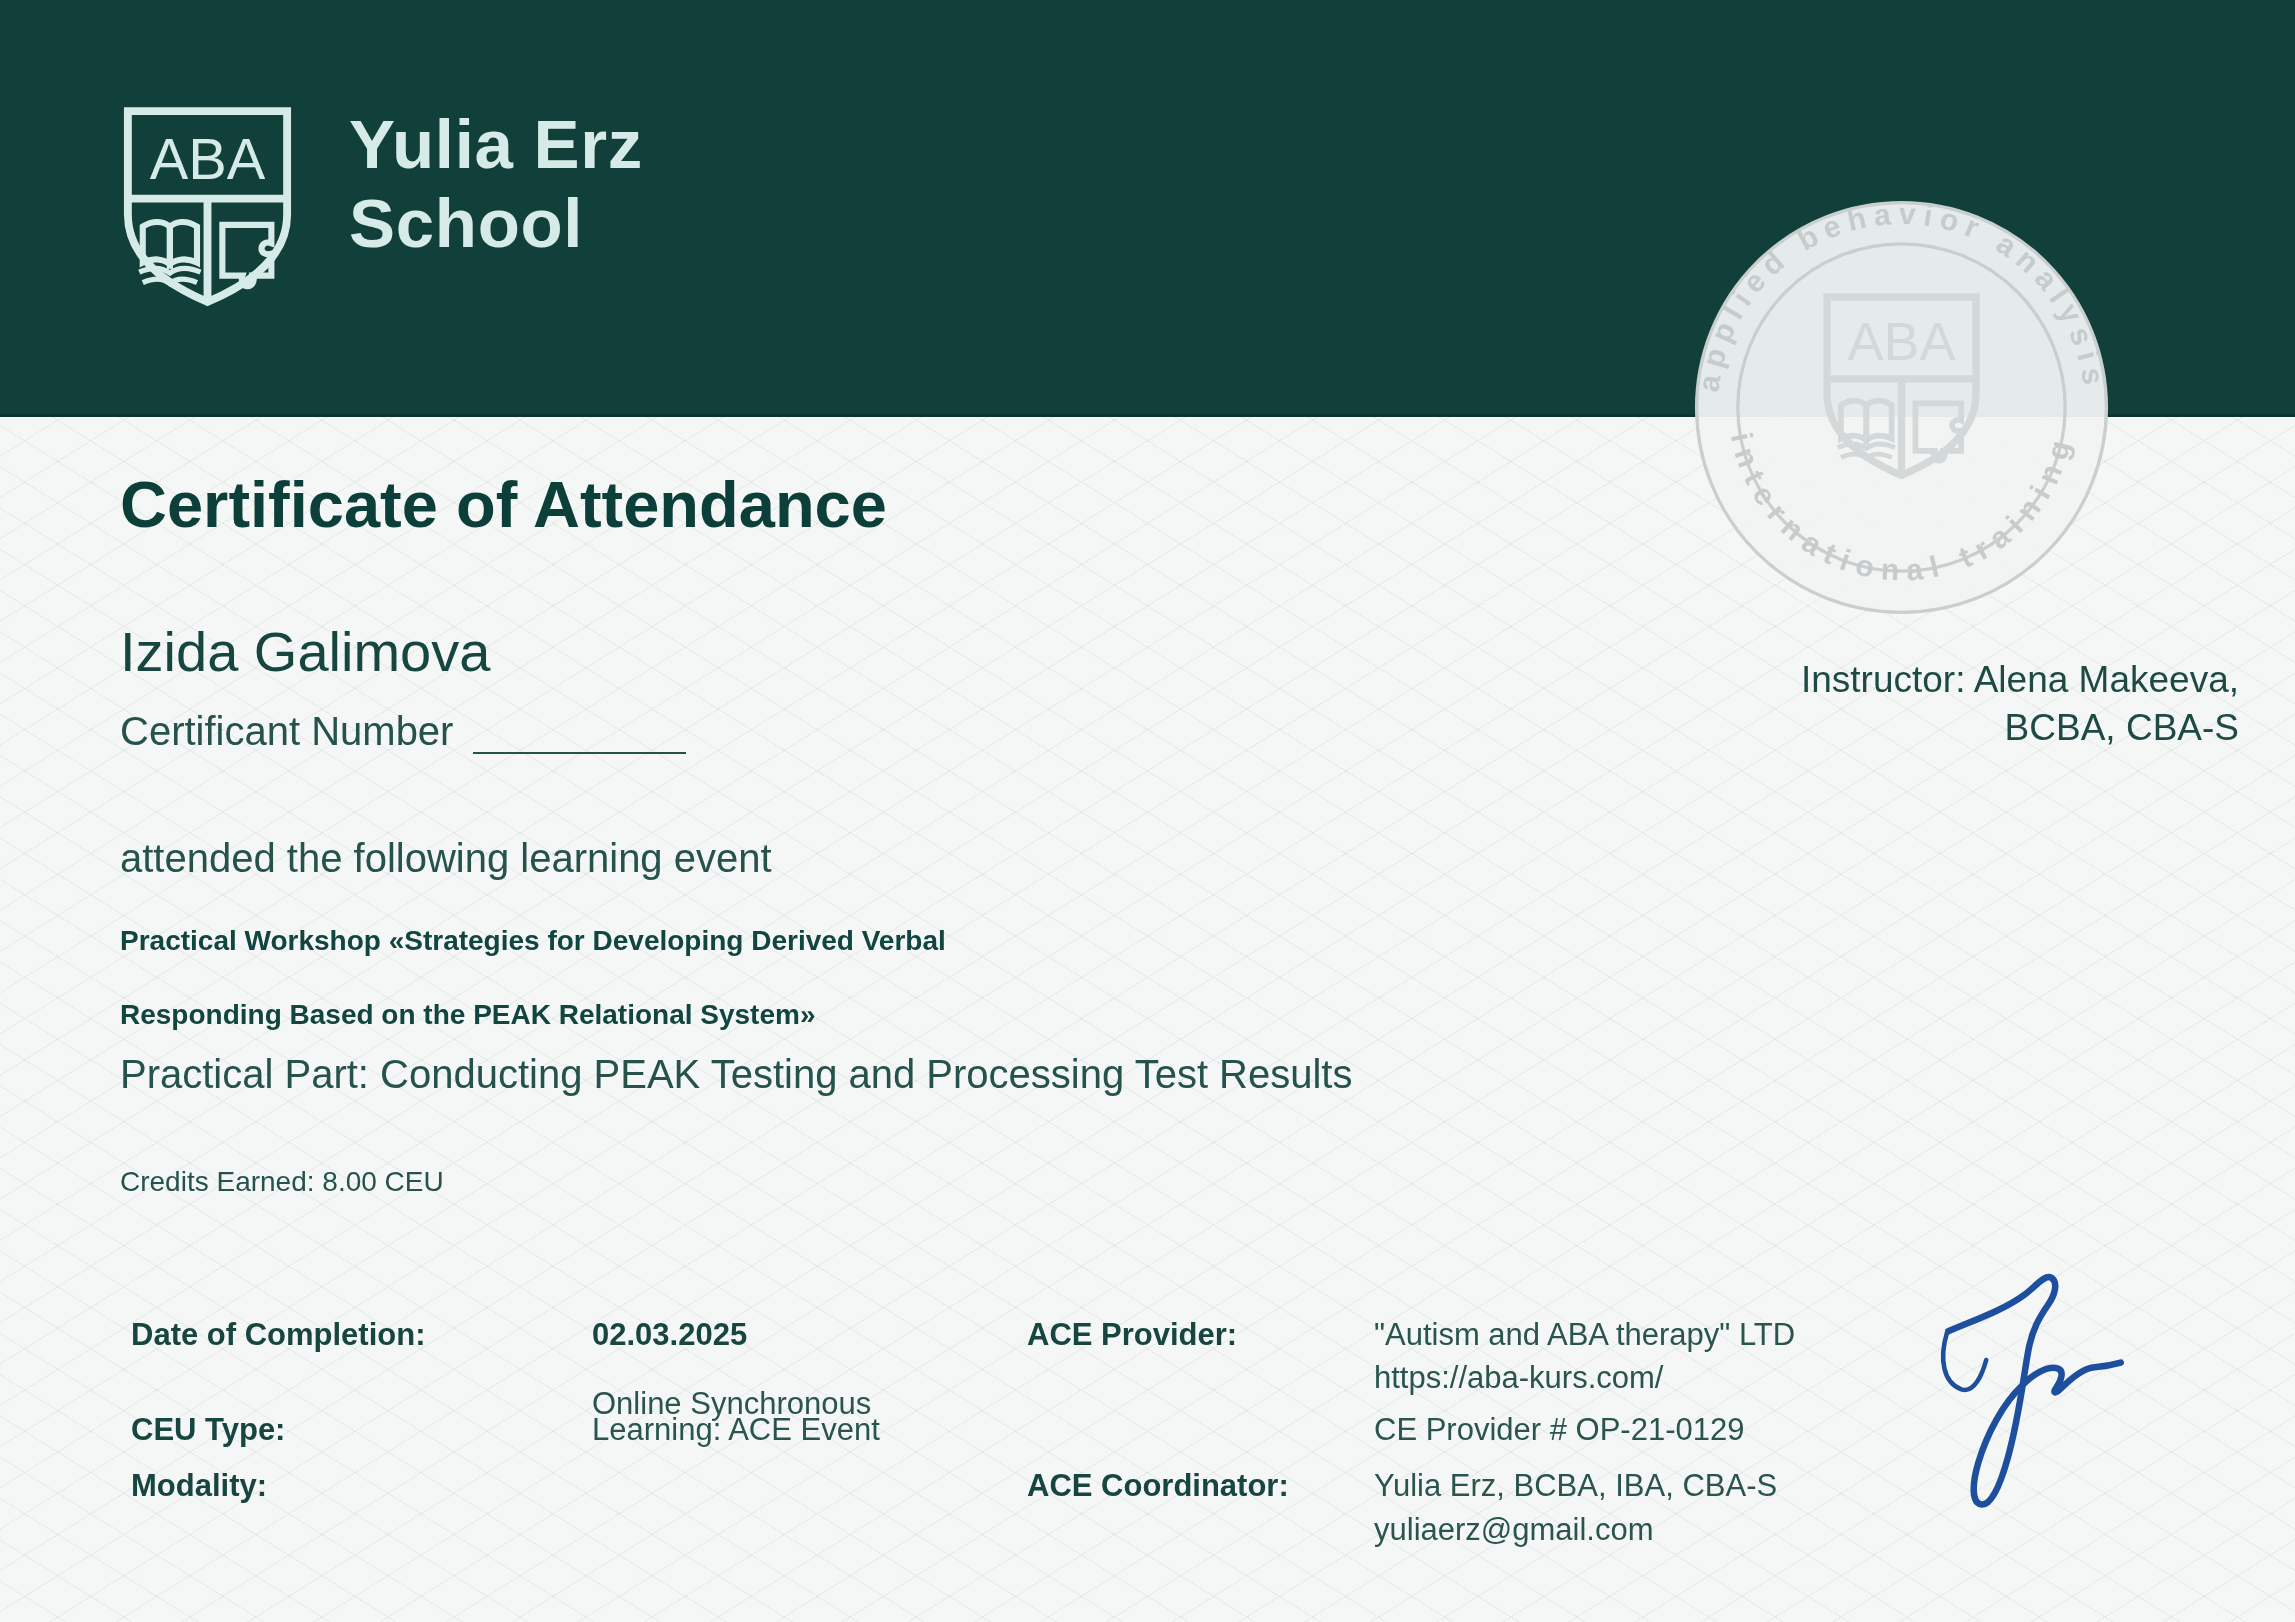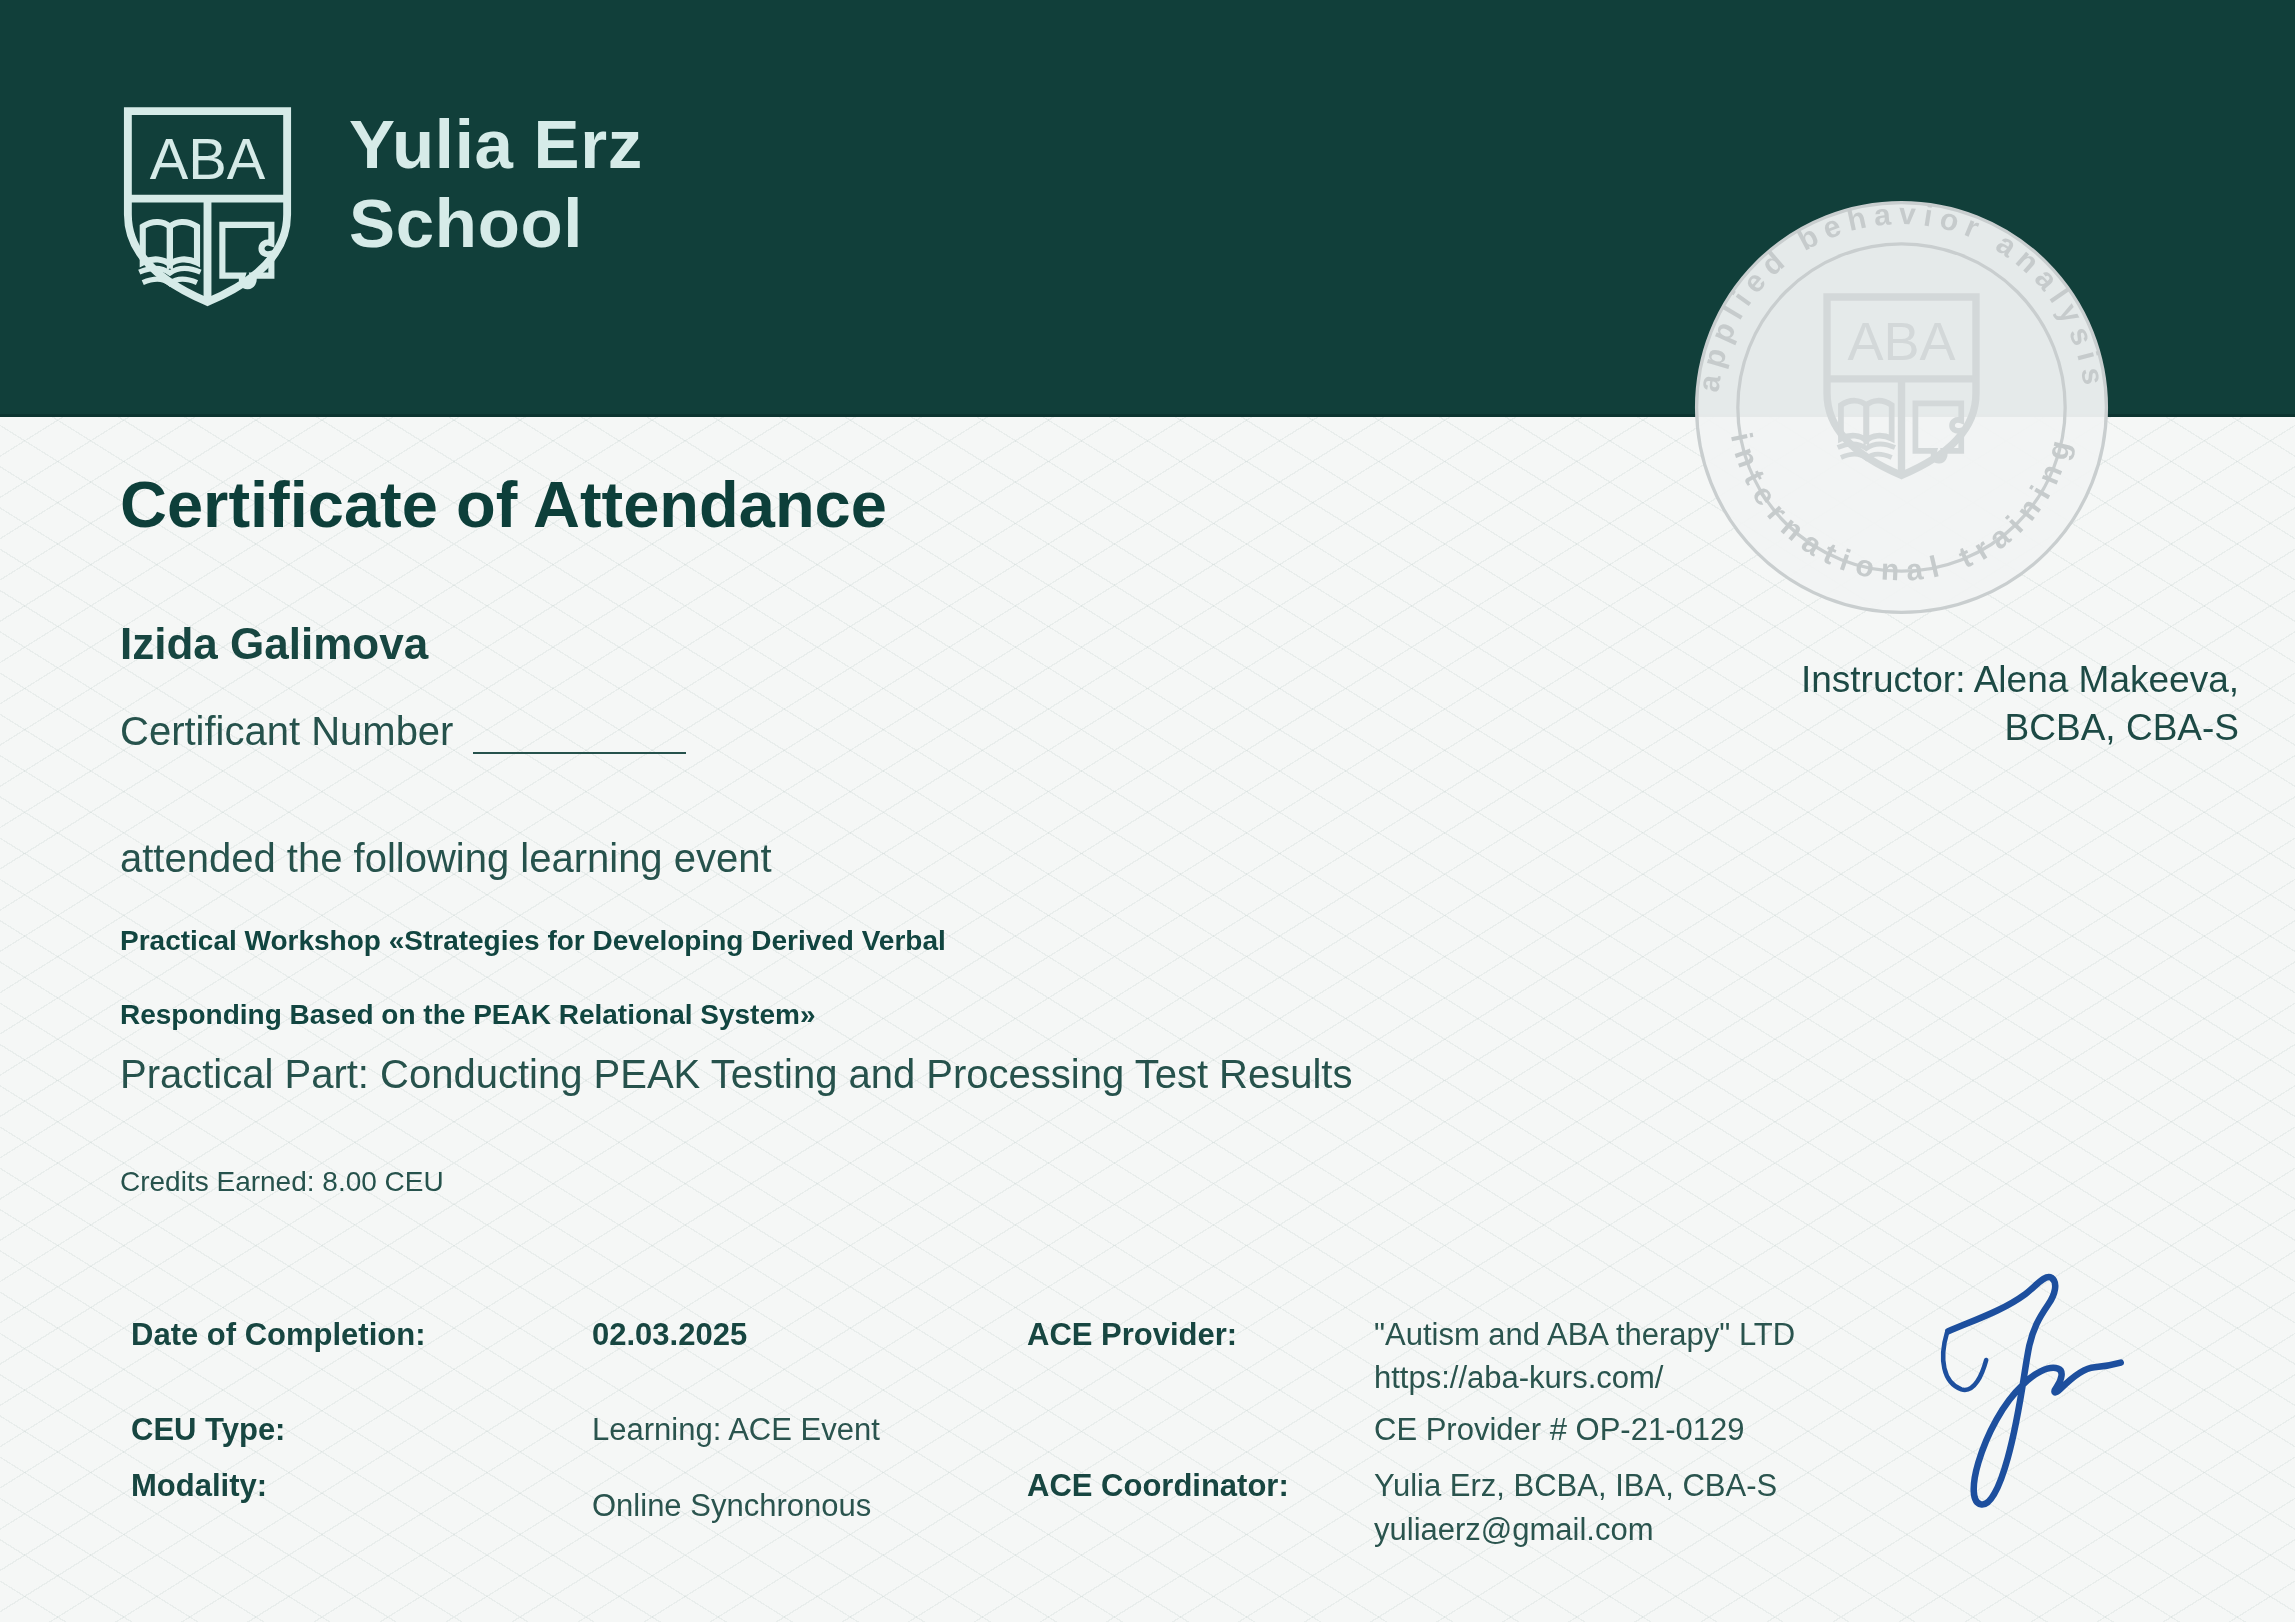--- a/index.html
+++ b/index.html
@@ -25,21 +25,21 @@
     color: #d6ebe8; letter-spacing: 0.7px; white-space: nowrap;
   }
   .seal { position: absolute; left: 1692px; top: 198px; }
   .cert-title {
     position: absolute; left: 120px; top: 467px;
     font-size: 65px; font-weight: 700; letter-spacing: 0px;
     color: #0d3f3a; white-space: nowrap;
   }
   .recipient {
     position: absolute; left: 120px; top: 619px;
-    font-size: 44px; font-weight: 700; color: #174641; white-space: nowrap;
+    font-size: 56px; font-weight: 400; color: #174641; white-space: nowrap;
   }
   .cert-number {
     position: absolute; left: 120px; top: 709px;
     font-size: 40px; font-weight: 400; color: #26524c; white-space: nowrap;
   }
   .cert-number .blank {
     display: inline-block; width: 213px; height: 1em;
     border-bottom: 2.6px solid #26524c; margin-left: 19.6px; vertical-align: -9.2px;
   }
   .attended {
@@ -150,21 +150,21 @@
     <div>BCBA, CBA-S</div>
   </div>
 
   <div class="dl label" style="left:131px; top:1317px">Date of Completion:</div>
   <div class="dl value strong" style="left:592px; top:1317px">02.03.2025</div>
 
   <div class="dl label" style="left:131px; top:1412px">CEU Type:</div>
   <div class="dl value" style="left:592px; top:1412px">Learning: ACE Event</div>
 
   <div class="dl label" style="left:131px; top:1468px">Modality:</div>
-  <div class="dl value" style="left:592px; top:1488px">Online Synchronous</div>
+  <div class="dl value" style="left:592px; top:1386px">Online Synchronous</div>
 
   <div class="dl label" style="left:1027px; top:1317px">ACE Provider:</div>
   <div class="dl value" style="left:1374px; top:1317px">"Autism and ABA therapy" LTD</div>
   <div class="dl value" style="left:1374px; top:1360px">https://aba-kurs.com/</div>
 
   <div class="dl value" style="left:1374px; top:1412px">CE Provider # OP-21-0129</div>
 
   <div class="dl label" style="left:1027px; top:1468px">ACE Coordinator:</div>
   <div class="dl value" style="left:1374px; top:1468px">Yulia Erz, BCBA, IBA, CBA-S</div>
   <div class="dl value" style="left:1374px; top:1512px">yuliaerz@gmail.com</div>

